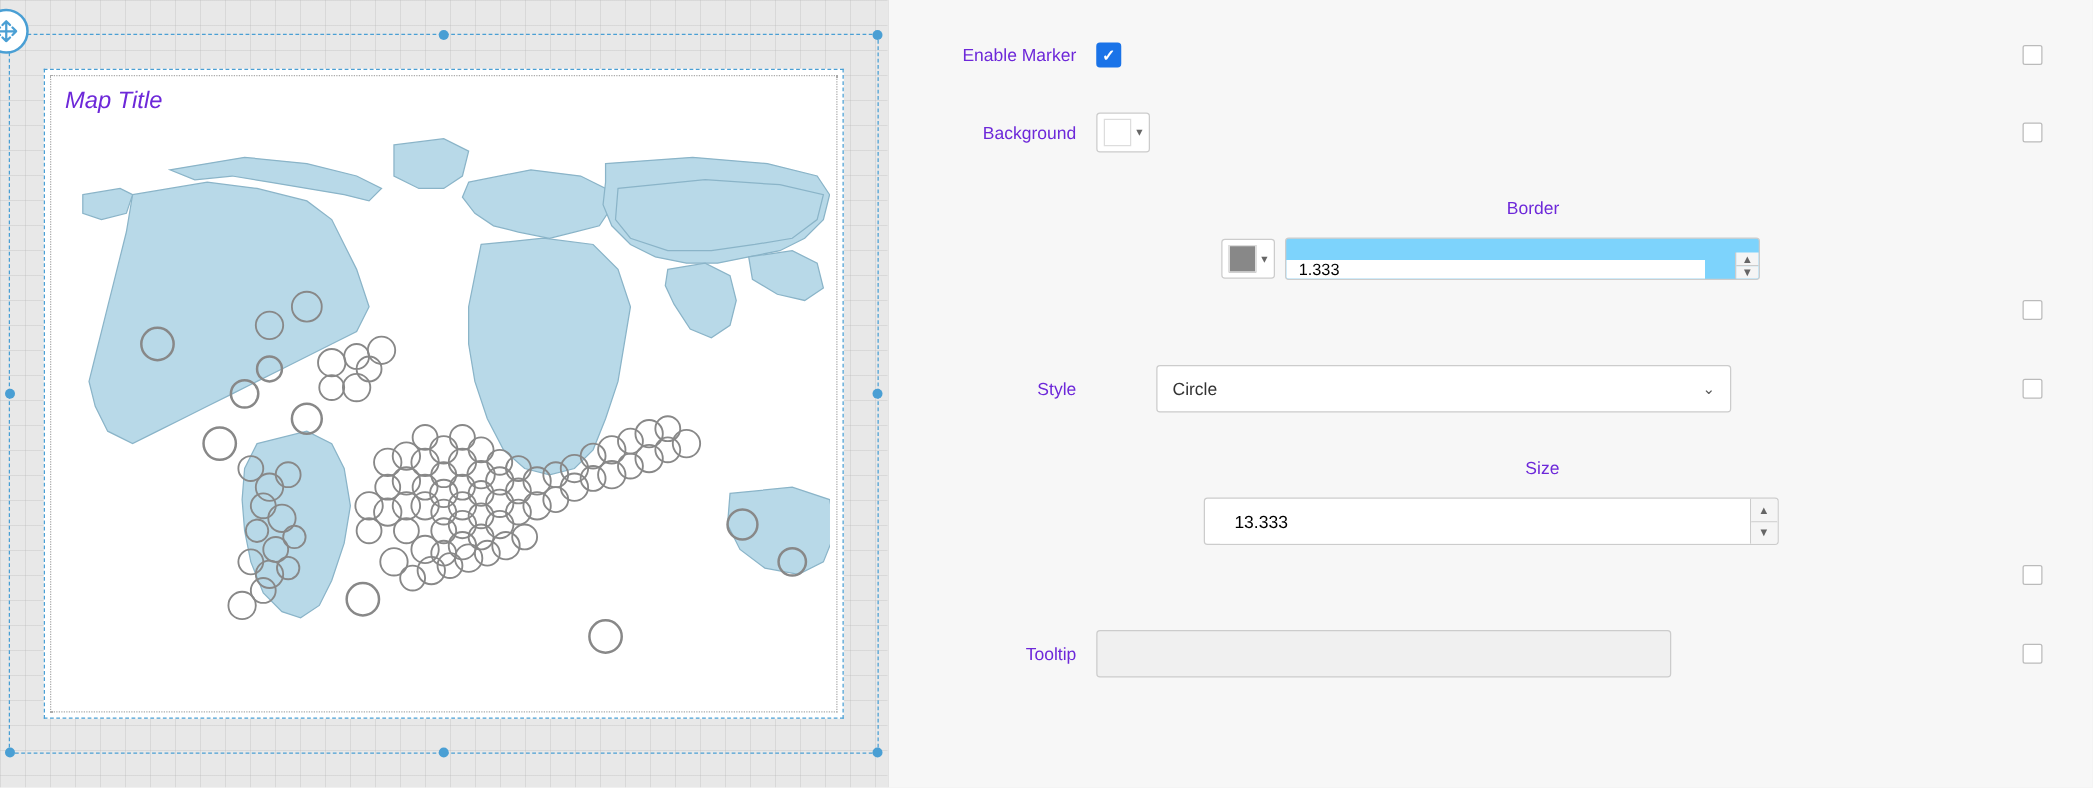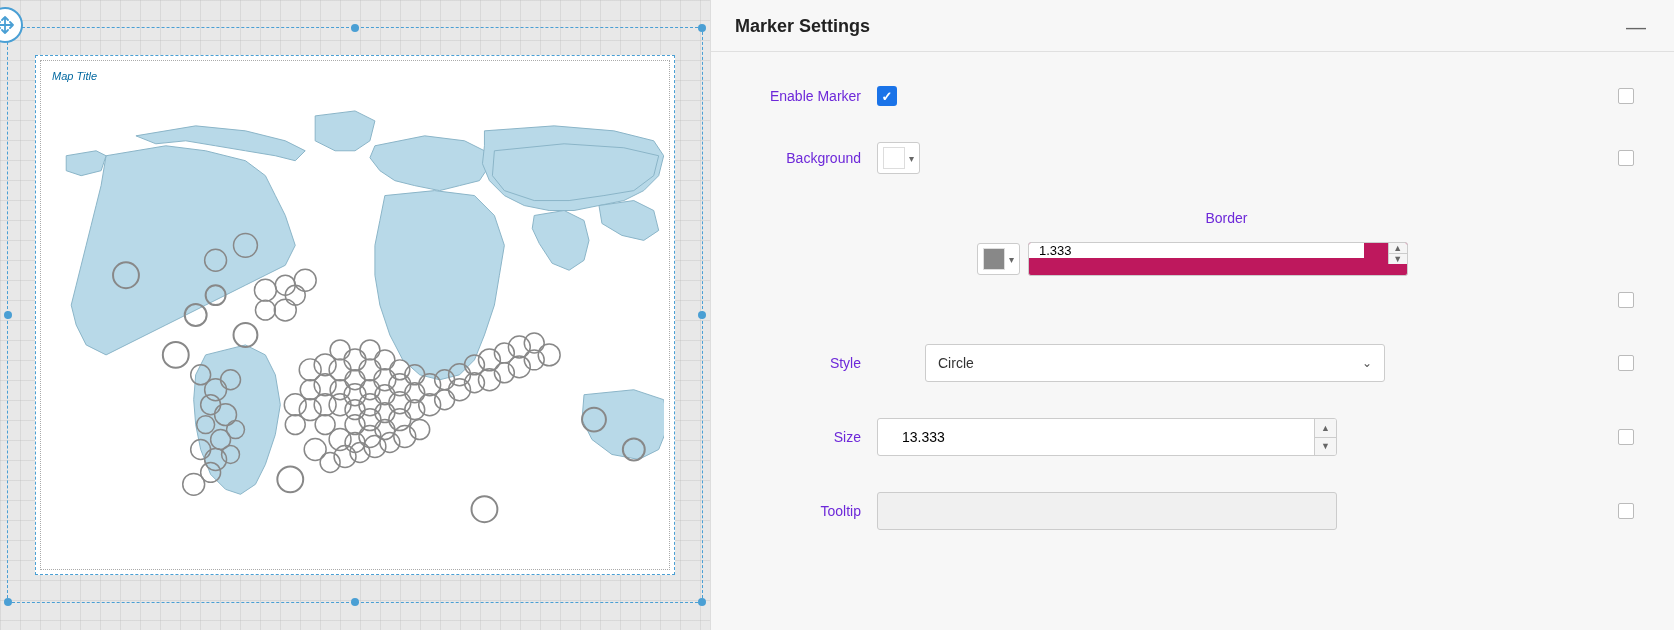--- a/index.html
+++ b/index.html
@@ -77,23 +77,23 @@
       justify-content: center;
       color: #4a9fd4;
       font-size: 16px;
       cursor: move;
     }
 
     .map-title {
       position: absolute;
       top: 14px;
       left: 16px;
-      font-size: 11px;
+      font-size: 19px;
       font-style: italic;
-      color: #0369a1;
+      color: #6d28d9;
       font-weight: 500;
     }
 
     
     .map-svg-container {
       position: absolute;
       top: 40px;
       left: 10px;
       right: 10px;
       bottom: 10px;
@@ -212,24 +212,24 @@
     }
     .color-chevron {
       font-size: 10px;
       color: #666;
       margin-left: 2px;
     }
 
     
     .number-input-wrap {
       display: flex;
-      align-items: flex-start;
+      align-items: flex-end;
       border: 1.5px solid #ccc;
       border-radius: 3px;
-      background: #be185d;
+      background: #7dd3fc;
       overflow: hidden;
       height: 34px;
       gap: 24px;
     }
     .number-input-wrap input {
       border: none;
       outline: none;
       padding: 0 10px;
       font-size: 13px;
       width: 120px;
@@ -480,24 +480,20 @@
 
           <circle cx="200" cy="150" r="12" fill="none" stroke="#888" stroke-width="1.5"></circle>
           <circle cx="170" cy="165" r="11" fill="none" stroke="#888" stroke-width="1.5"></circle>
         </svg>
       </div>
     </div>
   </div>
 </div>
 
 <div class="right-panel">
-  <div class="panel-header">
-    <span class="panel-title">Marker Settings</span>
-    <span class="minimize-btn">—</span>
-  </div>
 
   <div class="panel-body">
 
     <div class="form-row">
       <span class="form-label">Enable Marker</span>
       <div class="form-control-area">
         <div class="checkbox-blue"></div>
       </div>
       <div class="checkbox-empty row-end-checkbox"></div>
     </div>
@@ -535,21 +531,21 @@
       <span class="form-label">Style</span>
       <div class="form-control-area">
         <div class="style-dropdown">
           <span>Circle</span>
           <span class="chevron">⌄</span>
         </div>
       </div>
       <div class="checkbox-empty row-end-checkbox"></div>
     </div>
 
-    <div class="form-row" style="margin-top:8px;">
+    <div class="form-row" style="margin-top:8px;flex-direction:column;">
       <span class="form-label">Size</span>
       <div class="form-control-area">
         <div class="number-input-large">
           <input type="text" value="13.333" style="">
           <div class="spinner-btns">
             <button class="spinner-btn">▲</button>
             <button class="spinner-btn">▼</button>
           </div>
         </div>
       </div>

